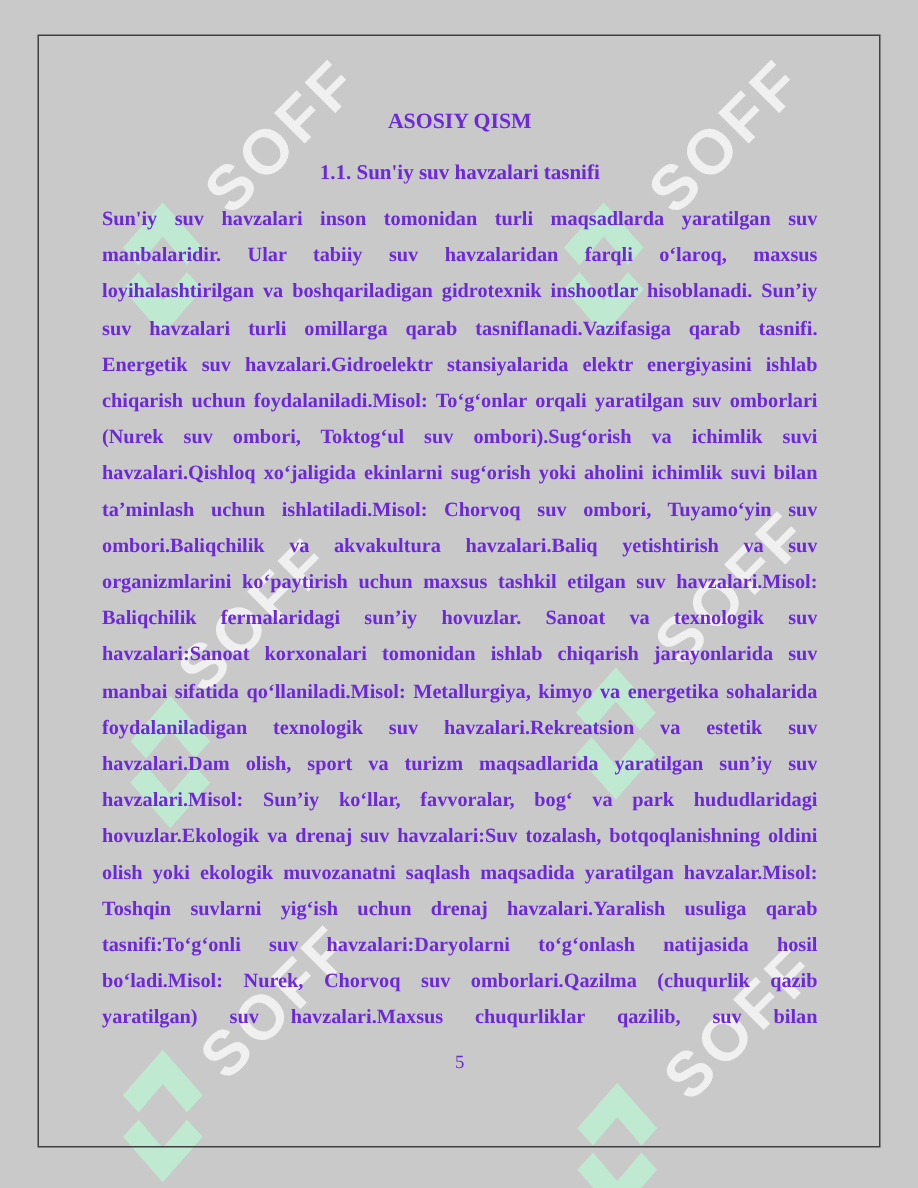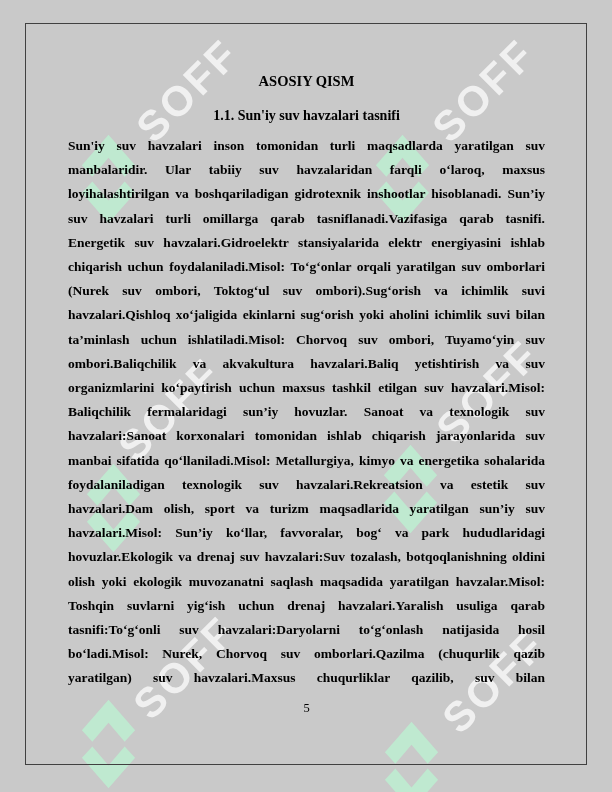--- a/index.html
+++ b/index.html
@@ -62,21 +62,21 @@
     pointer-events: none;
   }
   
   .content {
     position: absolute;
     left: 68px;
     top: 0;
     width: 477px;
     height: 792px;
     z-index: 3;
-    color: #000000;
+    color: #6d28d9;
   }
   .doc-title {
     position: absolute;
     top: 71px;
     left: 0;
     width: 100%;
     text-align: center;
     font-weight: bold;
     font-size: 14.5px;
     line-height: 20px;

